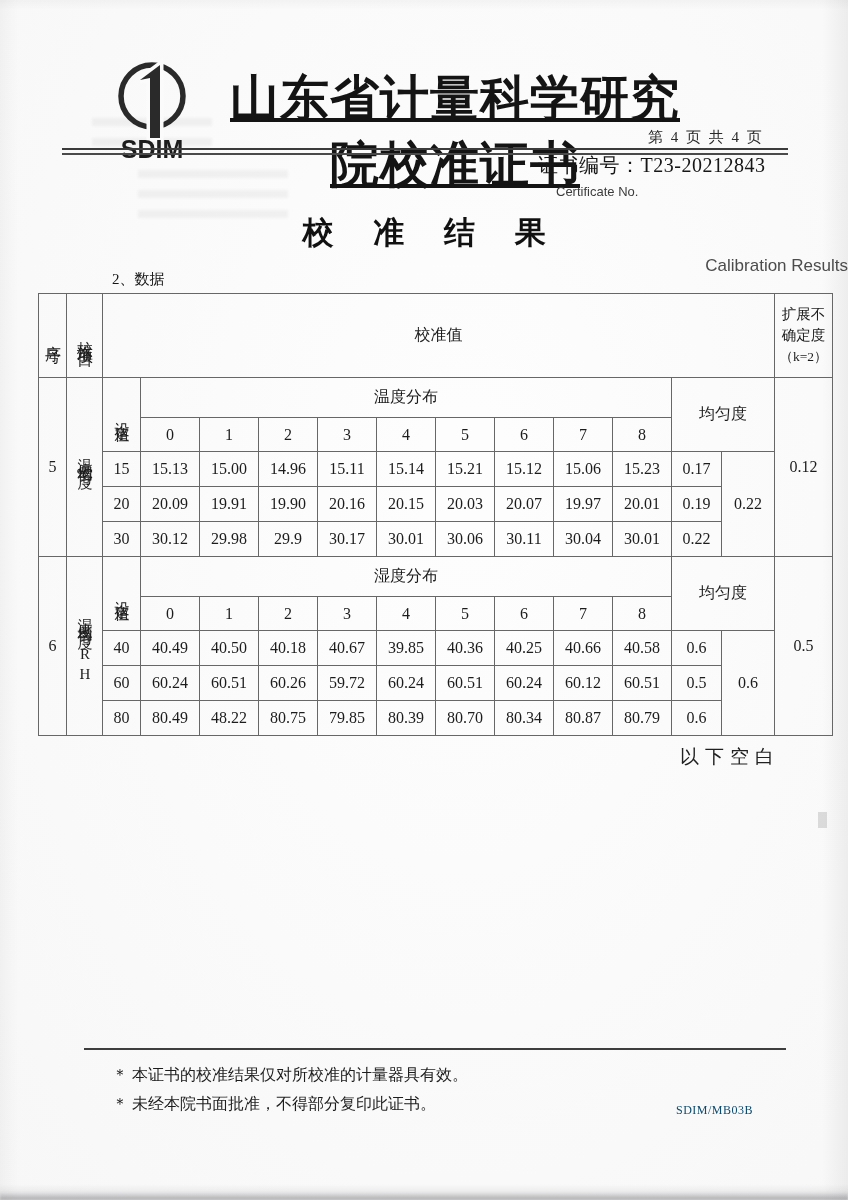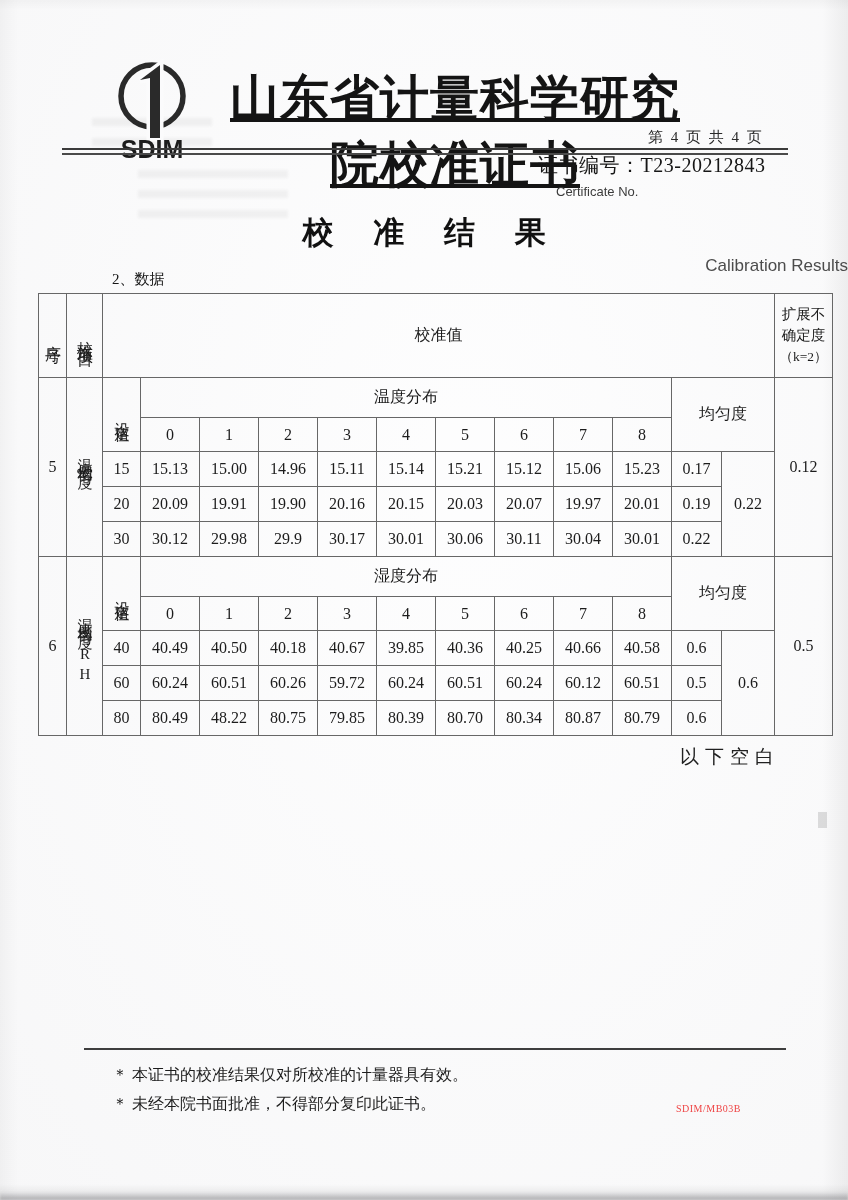--- a/index.html
+++ b/index.html
@@ -90,21 +90,21 @@
 
   .blank-below {
     position: absolute; left: 0; top: 744px; width: 780px; text-align: right;
     font-size: 19px; letter-spacing: 6px; color: #202020;
   }
 
   
   .foot-rule { position: absolute; left: 84px; top: 1048px; width: 702px; height: 2px; background: #3e3e3e; }
   .footnotes { position: absolute; left: 112px; top: 1060px; font-size: 16px; color: #1d1d1d; line-height: 29px; }
   .form-code {
-    position: absolute; left: 676px; top: 1103px; font-size: 10px; color: #ef4444; letter-spacing: 0.5px;
+    position: absolute; left: 676px; top: 1103px; font-size: 12px; color: #0c4a6e; letter-spacing: 0.5px;
   }
 </style>
 </head>
 <body>
 
 <div class="paper-shade"></div>
 <div class="ghost ghost-a"></div>
 <div class="ghost ghost-b"></div>
 <div class="ghost ghost-c"></div>
 

